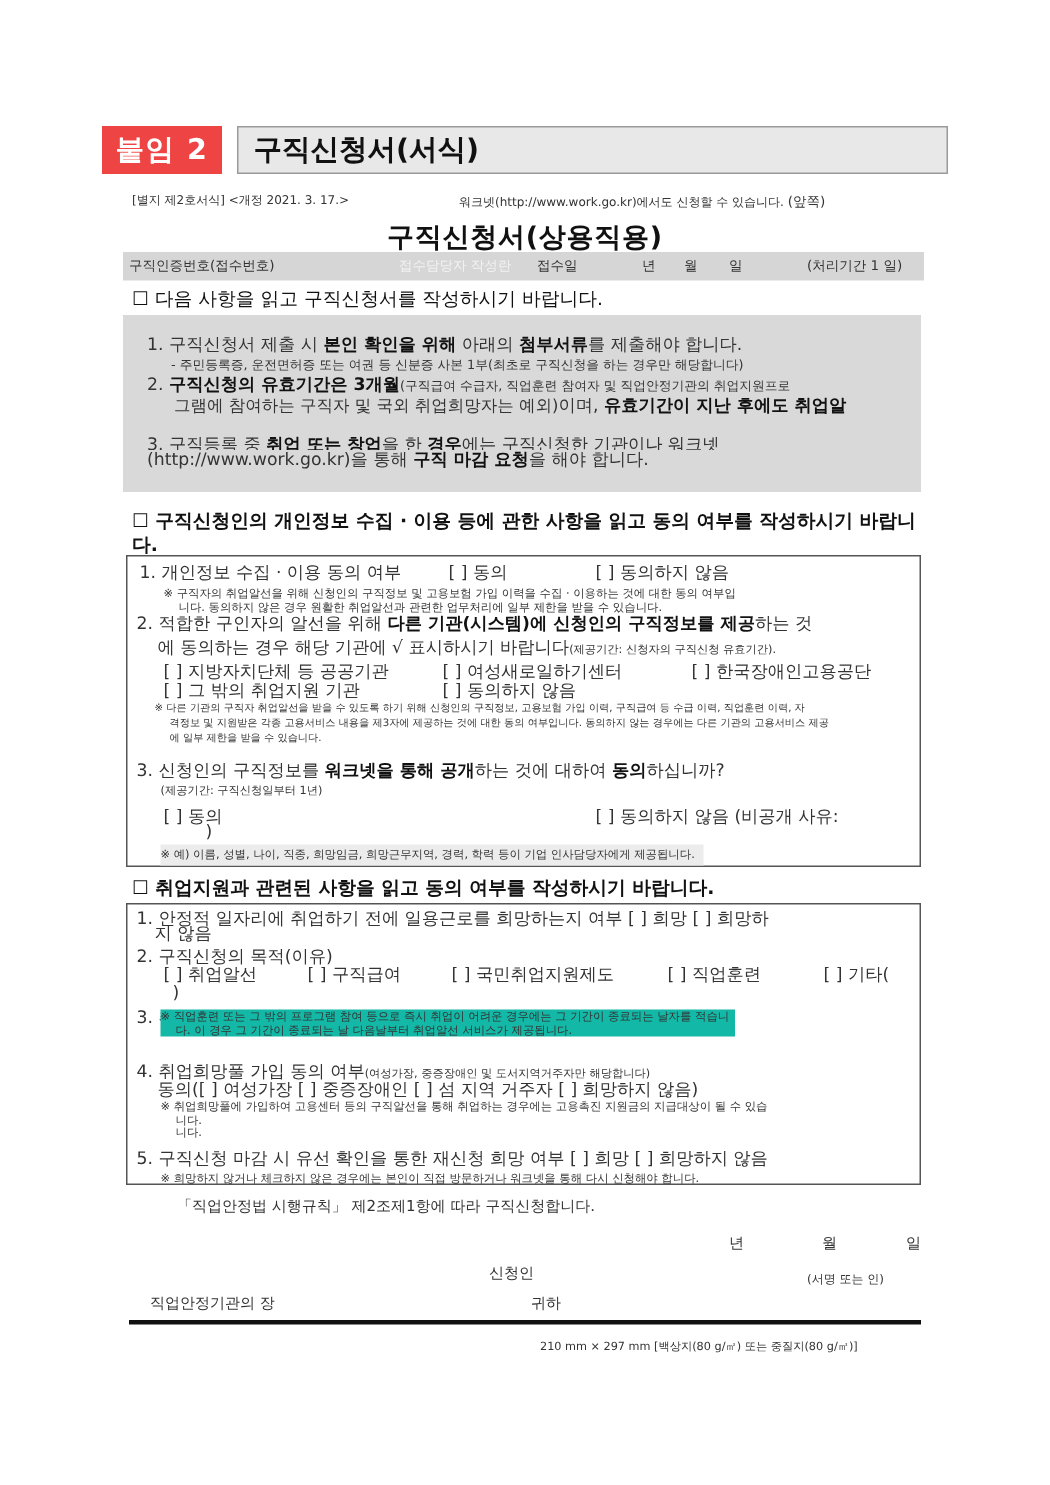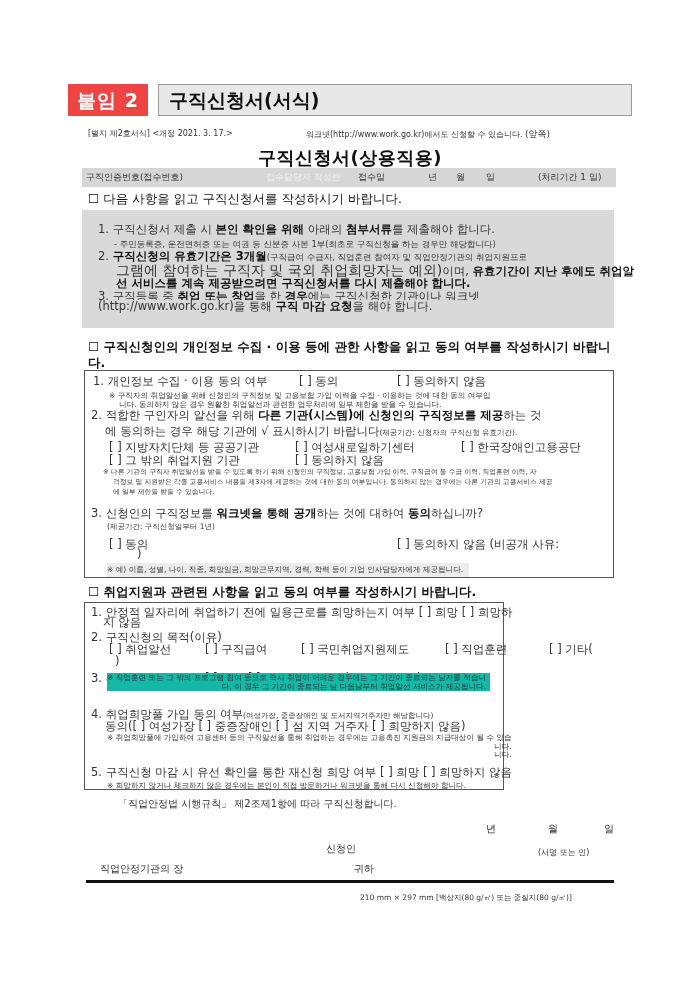--- a/index.html
+++ b/index.html
@@ -68,23 +68,22 @@
 <div class="abs sec-heading" style="left:88px; top:191px;">☐ 다음 사항을 읽고 구직신청서를 작성하시기 바랍니다.</div>
 <div class="abs notice-box">
   <div class="nl" style="top:12px">
     <span>1.  구직신청서 제출 시 </span><b>본인 확인을 위해</b><span> 아래의 </span><b>첨부서류</b><span>를 제출해야 합니다.</span>
   </div>
   <div class="nl small" style="top:27px; left:32px">- 주민등록증, 운전면허증 또는 여권 등 신분증 사본 1부(최초로 구직신청을 하는 경우만 해당합니다)</div>
   <div class="nl" style="top:39px">
     <span>2.  </span><b>구직신청의 유효기간은 3개월</b><span style="font-size:8.5px">(구직급여 수급자, 직업훈련 참여자 및 직업안정기관의 취업지원프로</span>
   </div>
   <div class="nl" style="top:53px; left:34px">
-    <span style="font-size:14px">그램에 참여하는 구직자 및 국외 취업희망자는 예외)</span><span>이며, </span><b>유효기간이 지난 후에도 취업알</b>
+    <span style="font-size:11px">그램에 참여하는 구직자 및 국외 취업희망자는 예외)</span><span>이며, </span><b>유효기간이 지난 후에도 취업알</b>
   </div>
-  <div class="nl" style="top:66px; left:34px"><b>선 서비스를 계속 제공받으려면 구직신청서를 다시 제출해야 합니다.</b></div>
   <div class="nl" style="top:79px">
     <span>3.     구직등록  중  </span><b>취업  또는  창업</b><span>을   한   </span><b>경우</b><span>에는    구직신청한   기관이나   워크넷</span>
   </div>
 </div>
 <div class="abs" style="left:98px; top:300px; font-size:11.5px; color:#333; white-space:nowrap; background:#d9d9d9; width:516px; height:28px; line-height:12px; padding-left:0;">
   <span>(http://www.work.go.kr)을 통해 </span><b style="color:#111">구직 마감 요청</b><span>을 해야 합니다.</span>
 </div>
 <div class="abs" style="left:82px; top:300px; width:16px; height:28px; background:#d9d9d9;"></div>
 
 <div class="abs sec-heading bold" style="left:88px; top:339px; width:530px; line-height:16px;">
@@ -119,21 +118,21 @@
     <span>3. 신청인의 구직정보를 </span><b style="color:#111">워크넷을 통해 공개</b><span>하는 것에 대하여 </span><b style="color:#111">동의</b><span>하십니까?</span>
   </div>
   <div class="ln tiny" style="left:22px; top:149px;">(제공기간: 구직신청일부터 1년)</div>
   <div class="ln big" style="left:24px; top:166px;">[ ] 동의</div>
   <div class="ln big" style="left:312px; top:166px;">[ ] 동의하지 않음 (비공개 사유:</div>
   <div class="ln big" style="left:52px; top:176px;">)</div>
   <div class="ln note note-shaded" style="left:22px; top:192px; padding-right:6px;">※ 예) 이름, 성별, 나이, 직종, 희망임금, 희망근무지역, 경력, 학력 등이 기업 인사담당자에게 제공됩니다.</div>
 </div>
 
 <div class="abs sec-heading bold" style="left:88px; top:584px;">☐ 취업지원과 관련된 사항을 읽고 동의 여부를 작성하시기 바랍니다.</div>
-<div class="abs box" style="left:84px; top:602px; width:420px; height:188px;text-align:right;">
+<div class="abs box" style="left:84px; top:602px; width:530px; height:188px;">
   <div class="ln big" style="left:6px; top:2px;">1. 안정적 일자리에 취업하기 전에 일용근로를 희망하는지 여부  [ ] 희망 [ ] 희망하</div>
   <div class="ln big" style="left:18px; top:12px;">지 않음</div>
 
   <div class="ln big" style="left:6px; top:27px;">2. 구직신청의 목적(이유)</div>
   <div class="ln big" style="left:24px; top:39px;">[ ] 취업알선</div>
   <div class="ln big" style="left:120px; top:39px;">[ ] 구직급여</div>
   <div class="ln big" style="left:216px; top:39px;">[ ] 국민취업지원제도</div>
   <div class="ln big" style="left:360px; top:39px;">[ ] 직업훈련</div>
   <div class="ln big" style="left:464px; top:39px;">[ ] 기타(</div>
   <div class="ln big" style="left:30px; top:51px;">)</div>

